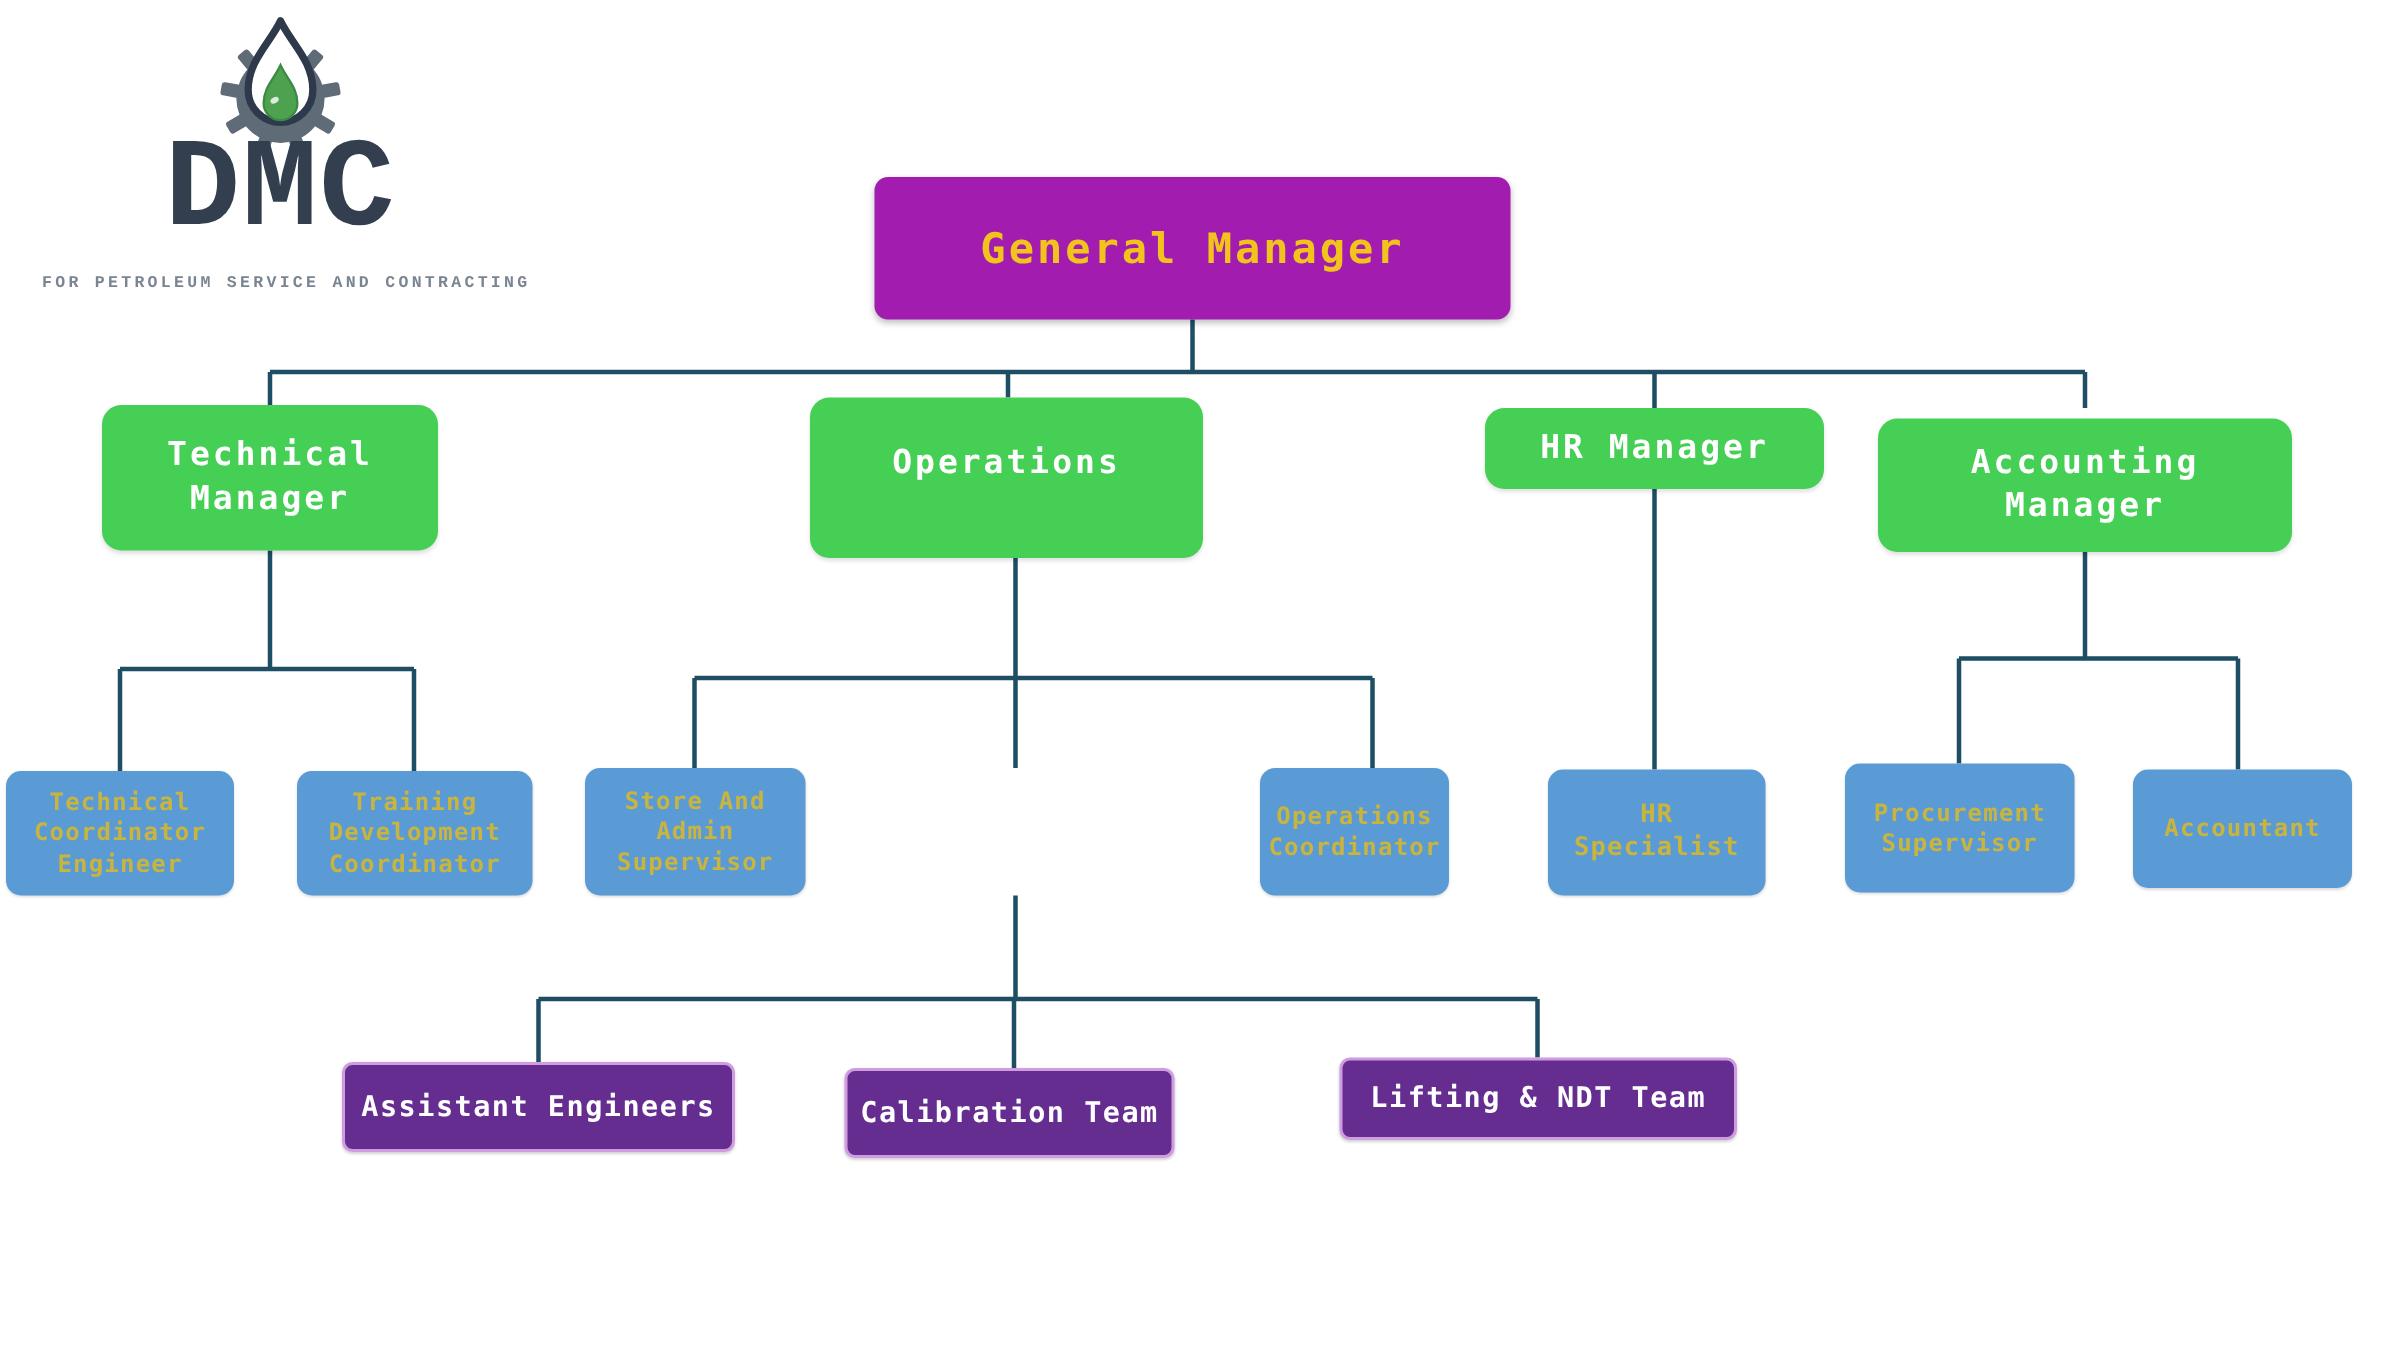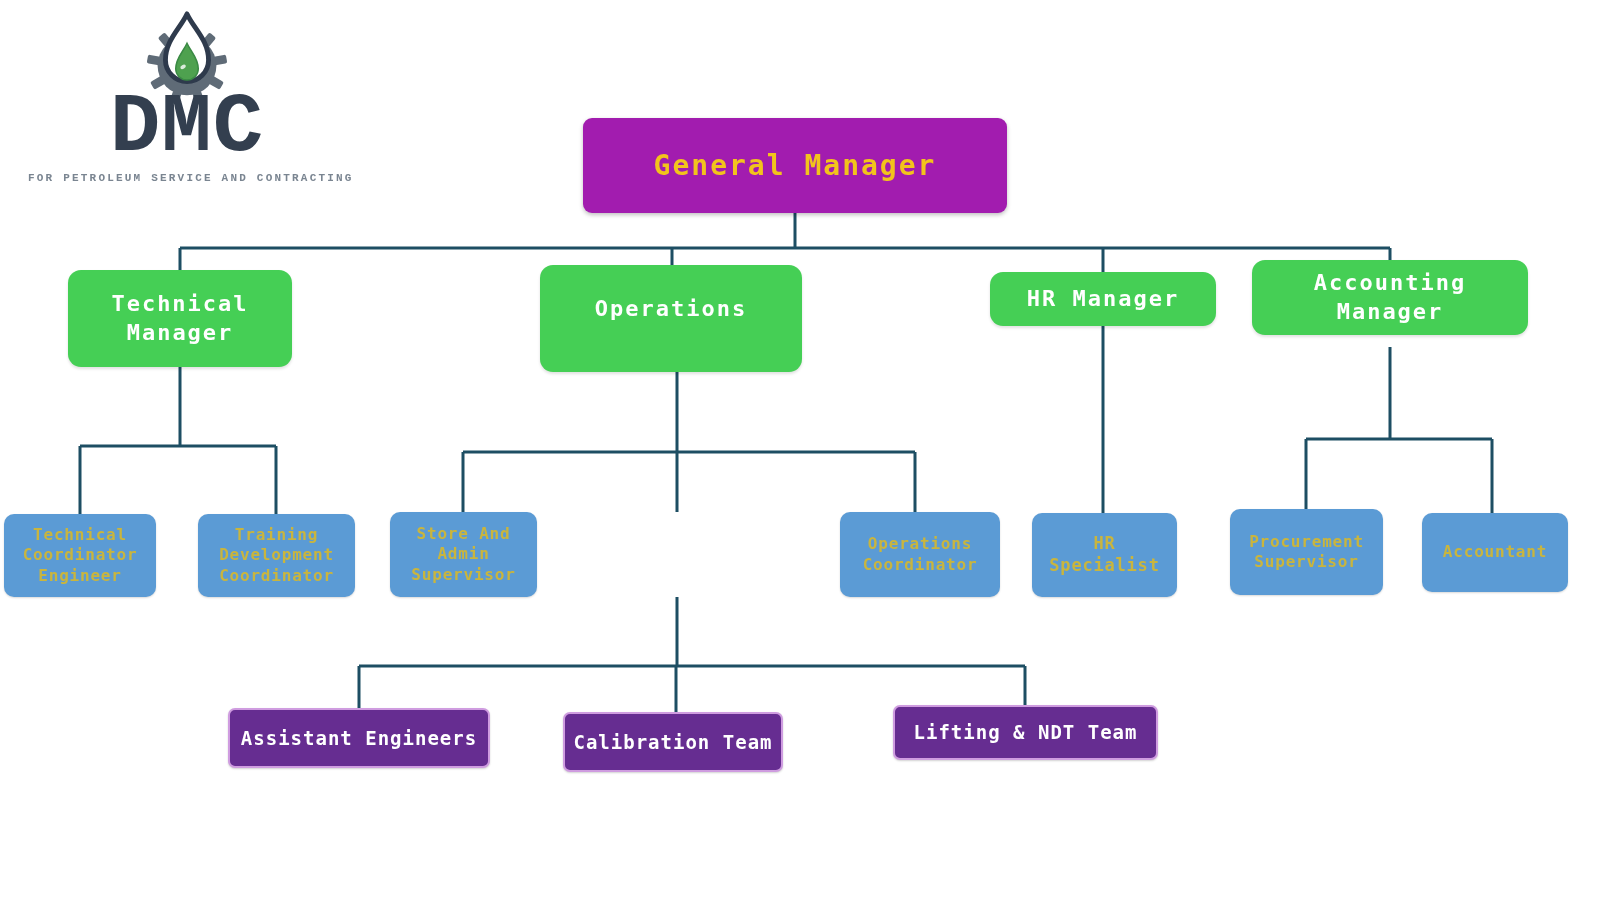--- a/index.html
+++ b/index.html
@@ -30,27 +30,27 @@
   }
   .lvl4{
     background:#662d91;color:#ffffff;border-radius:7px;font-size:19px;letter-spacing:1px;
     border:2px solid #cf9ce0;box-shadow:0 1px 2px rgba(0,0,0,.18);
   }
   
   .n-gm   {left:583px;top:118px;width:424px;height:95px;}
   .n-tm   {left:68px;  top:270px;width:224px;height:97px;padding:0 18px;}
   .n-ops  {left:540px; top:265px;width:262px;height:107px;padding-bottom:18px;}
   .n-hrm  {left:990px; top:272px;width:226px;height:54px;}
-  .n-am   {left:1252px;top:260px;width:276px;height:75px;padding:0 36px;}
+  .n-am   {left:1252px;top:279px;width:276px;height:89px;padding:0 36px;}
   .n-tce  {left:4px;   top:514px;width:152px;height:83px;}
   .n-tdc  {left:198px; top:514px;width:157px;height:83px;}
   .n-sas  {left:390px; top:512px;width:147px;height:85px;}
   .n-osup {left:568px; top:512px;width:218px;height:85px;font-size:18px;
            background:linear-gradient(180deg,#84b8e8 0%,#5b9bd5 40%,#4f93d2 100%);}
-  .n-ocrd {left:840px; top:512px;width:160px;height:85px;}
+  .n-ocrd {left:840px; top:512px;width:126px;height:85px;}
   .n-hrs  {left:1032px;top:513px;width:145px;height:84px;font-size:17px;}
   .n-ps   {left:1230px;top:509px;width:153px;height:86px;}
   .n-acct {left:1422px;top:513px;width:146px;height:79px;}
   .n-ae   {left:228px; top:708px;width:262px;height:60px;}
   .n-ct   {left:563px; top:712px;width:220px;height:60px;}
   .n-lnt  {left:893px; top:705px;width:265px;height:55px;}
   
   .n-osup::after{
     content:"";position:absolute;left:-42px;right:14px;top:100%;height:40px;
     background:linear-gradient(180deg,rgba(118,130,144,.42) 0%,rgba(170,178,188,.18) 55%,rgba(210,215,222,0) 100%);
@@ -58,21 +58,21 @@
   }
   
   .logo{position:absolute;left:28px;top:10px;width:318px;z-index:2;text-align:center;
         font-family:Liberation Mono, monospace;}
   .logo-mark{width:152px;height:98px;margin:0 auto;display:block;}
   .logo-acronym{
     font-size:84px;font-weight:bold;color:#333f4f;letter-spacing:1px;line-height:.82;
     margin-top:-14px;
   }
   .logo-tagline{
-    font-size:11px;font-weight:bold;color:#7a8591;letter-spacing:2.2px;margin-top:9px;
+    font-size:11px;font-weight:bold;color:#7a8591;letter-spacing:2.2px;margin-top:20px;
     white-space:nowrap;
   }
 </style>
 </head>
 <body>
 
 <div class="stage">
 
   <svg class="connectors" width="1600" height="900" aria-hidden="true">
     <path d="M795 213 V248 M180 248 H1390 M180 248 V270 M672 248 V265 M1103 248 V272 M1390 248 V272"></path>

